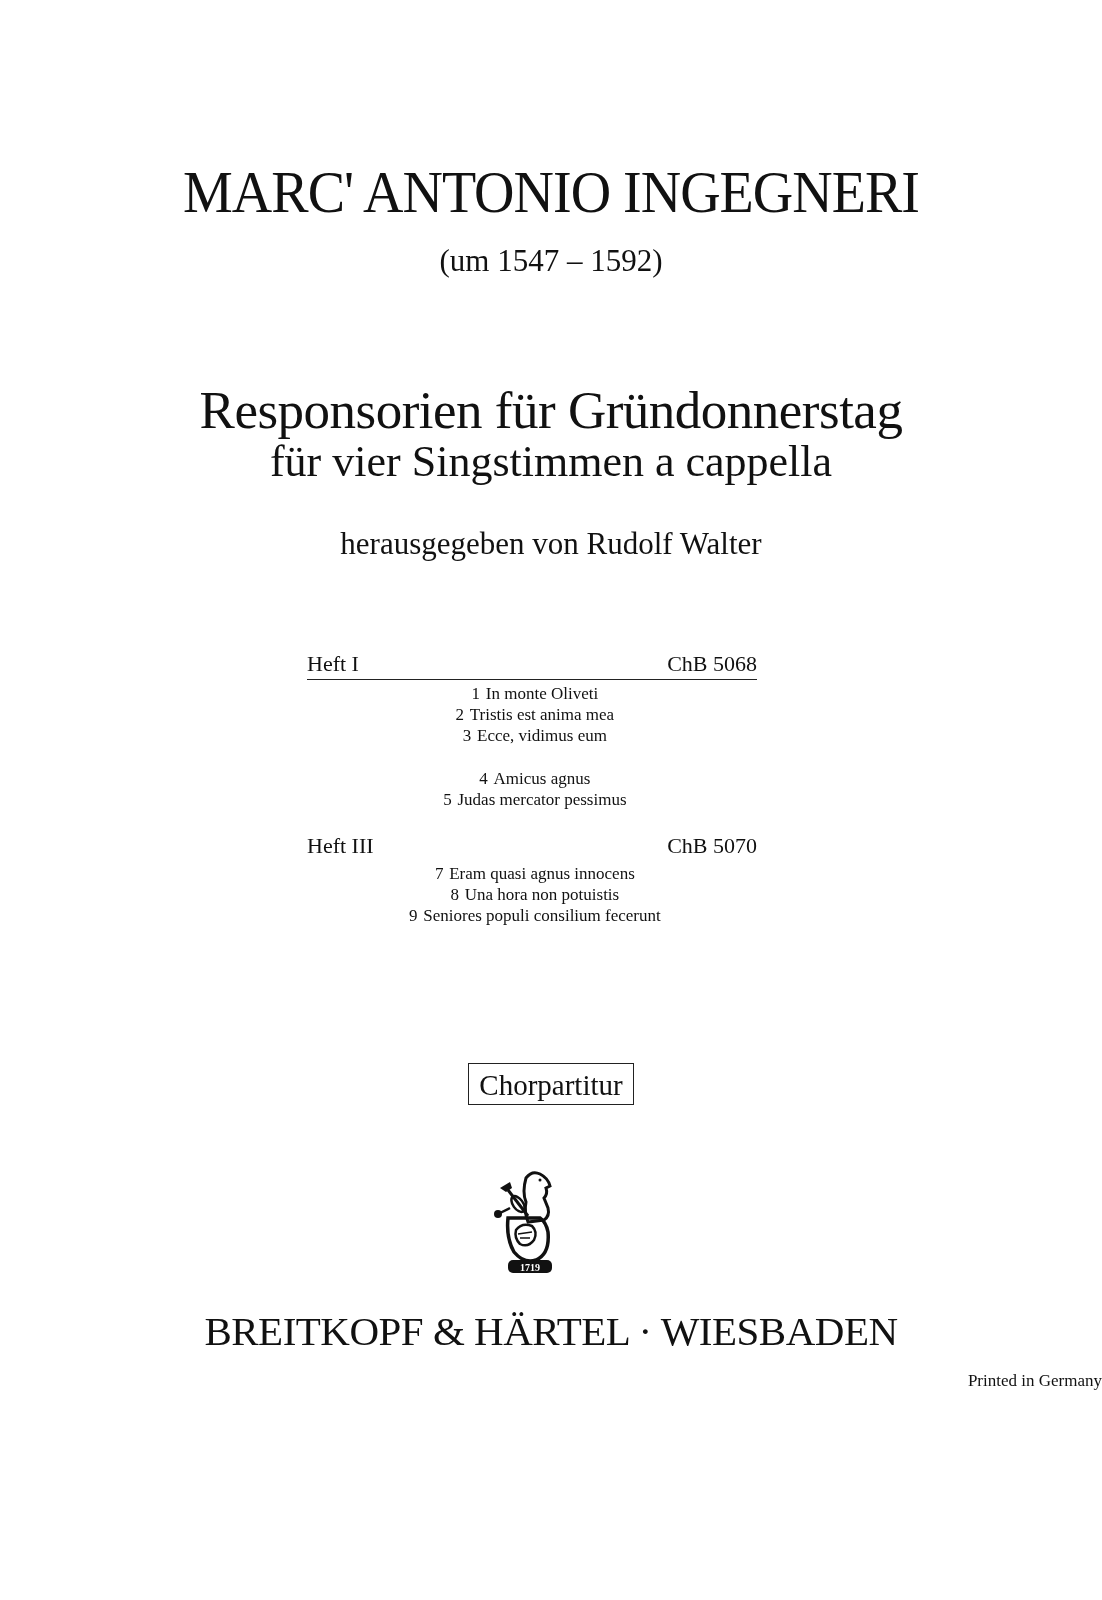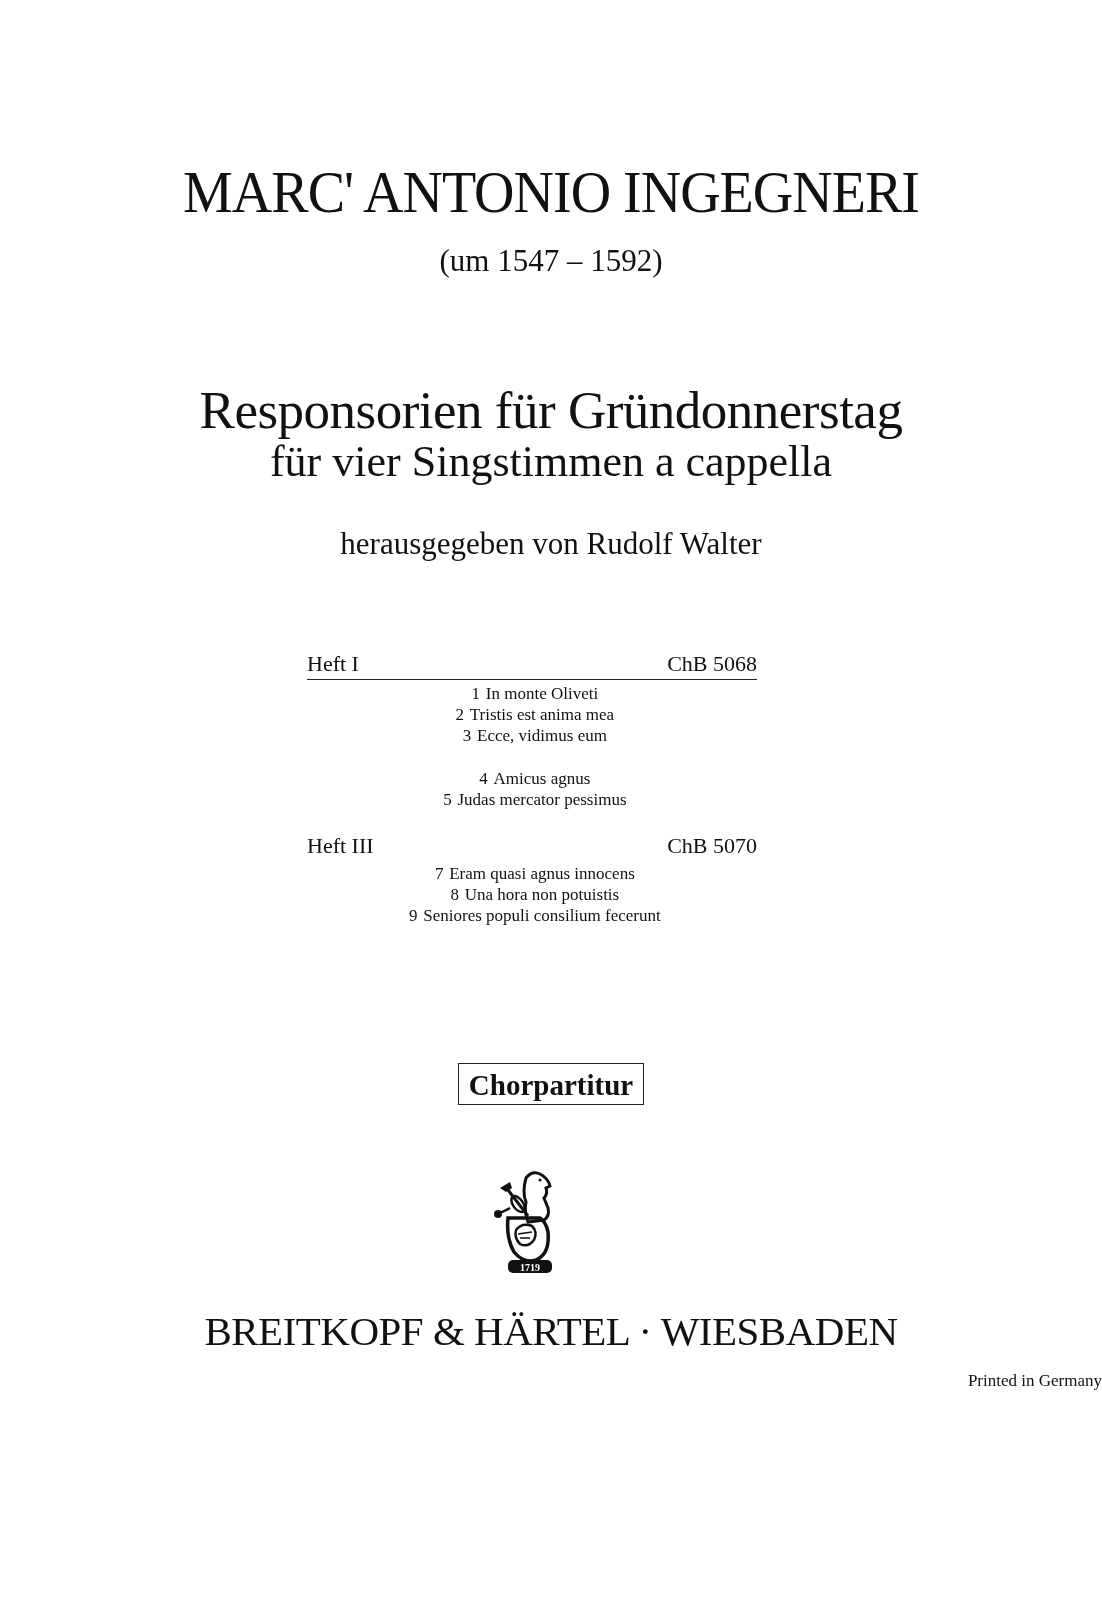--- a/index.html
+++ b/index.html
@@ -17,21 +17,21 @@
     .editor { top: 526px; font-size: 31px; }
 
     .contents { left: 307px; width: 450px; top: 650px; }
     .heft { position: relative; margin-bottom: 22px; text-align: center; }
     .heft-head { display: flex; justify-content: space-between; font-size: 22px; height: 28px; line-height: 28px; }
     .heft-head.ruled { border-bottom: 1.5px solid #222; padding-bottom: 1px; }
     .items { margin-top: 3px; }
     .item { font-size: 17px; line-height: 21px; height: 21px; white-space: nowrap; }
     .item .num { display: inline-block; width: 20px; }
 
-    .box-wrap { top: 1063px; left: 0; width: 1102px; text-align: center; font-weight: bold; }
+    .box-wrap { top: 1063px; left: 0; width: 1102px; text-align: center; }
     .box {
       display: inline-block; border: 1.5px solid #222; padding: 4px 10px 2px 10px;
       font-size: 29px; line-height: 34px;
     }
 
     .logo { left: 488px; top: 1168px; width: 80px; height: 110px; }
 
     .publisher { top: 1307px; font-size: 41px; letter-spacing: -0.5px; }
     .printed { top: 1371px; font-size: 17px; text-align: right; }
   </style>

